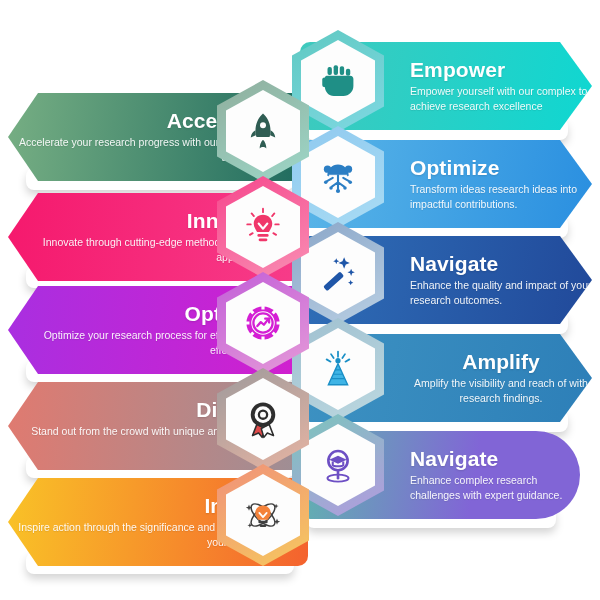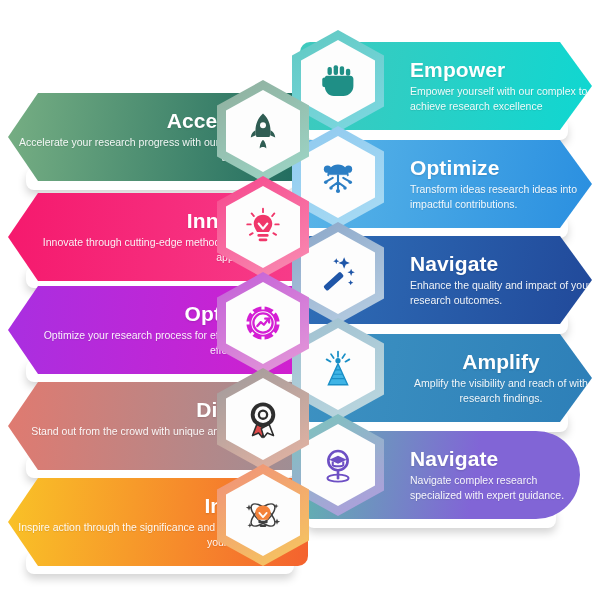--- a/index.html
+++ b/index.html
@@ -96,21 +96,21 @@
   </div>
   <div class="banner right" style="top:334px;background:linear-gradient(100deg,#3d92c2,#2d7fb8);text-align:center;">
     <div>
       <div class="b-title">Amplify</div>
       <div class="b-desc">Amplify the visibility and reach of with research findings.</div>
     </div>
   </div>
   <div class="banner right rounded-end" style="top:431px;background:linear-gradient(100deg,#5fb6ae,#8165d6 62%);">
     <div>
       <div class="b-title">Navigate</div>
-      <div class="b-desc">Navigate complex research specialized with expert guidance.</div>
+      <div class="b-desc">Enhance complex research challenges with expert guidance.</div>
     </div>
   </div>
 
   <div class="banner left" style="top:93px;background:linear-gradient(95deg,#76ae83,#1e6a5e);">
     <div>
       <div class="b-title">Accelerate</div>
       <div class="b-desc">Accelerate your research progress with our specialized assistance.</div>
     </div>
   </div>
   <div class="banner left" style="top:193px;background:linear-gradient(95deg,#f5196d,#f73d8a);">

